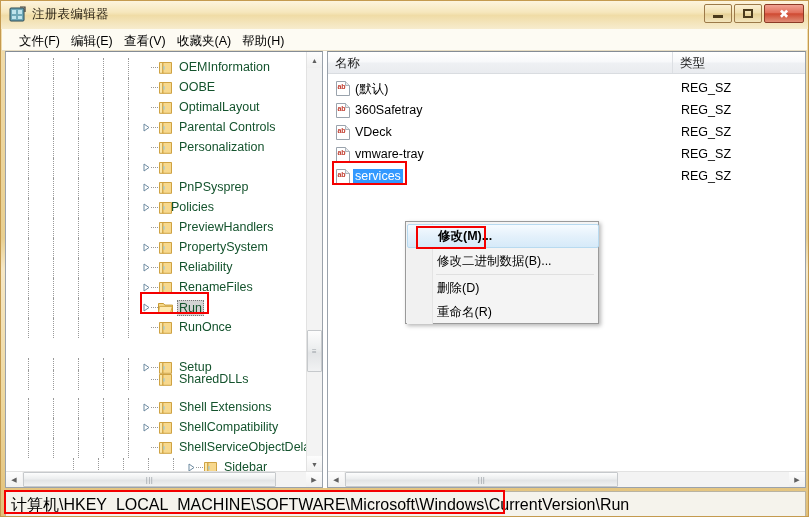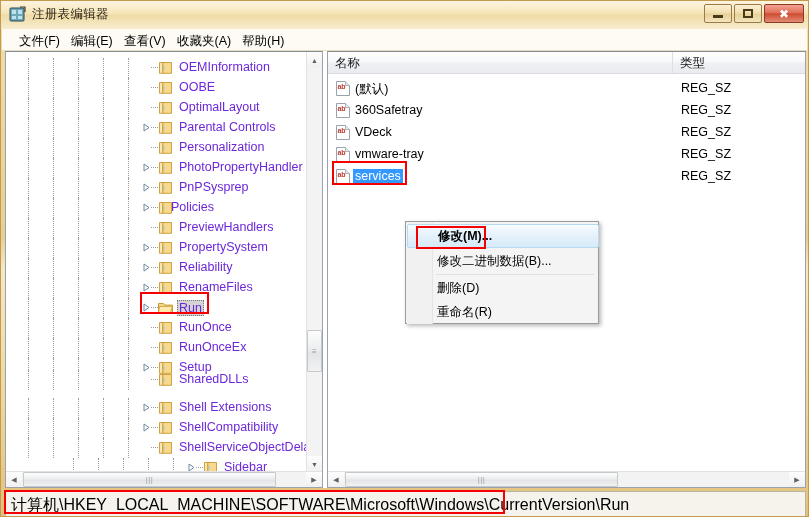--- a/index.html
+++ b/index.html
@@ -123,21 +123,21 @@
   .tree-row .vline {
     position: absolute; top: 0; width: 1px; height: 20px;
     border-left: 1px dotted #9a9a9a;
   }
   .folder {
     position: absolute; top: 3px;
     width: 15px; height: 14px;
   }
   .tree-label {
     position: absolute; top: 2px;
-    font-size: 12.5px; color: #6d28d9;
+    font-size: 12.5px; color: #14532d;
     padding: 0 2px;
     white-space: nowrap;
   }
   .tree-label.selected {
     background: #d4d4d4;
     border: 1px dotted #777;
     padding: 0 1px;
   }
 
   
@@ -394,21 +394,20 @@
             <div class="vline" style="left: 122px;"></div>
             <svg viewBox="0 0 9 9" class="twisty" style="left: 136px;">
               <path d="M2 1 L7 4.5 L2 8 z" fill="none" stroke="#6d8aa0" stroke-width="1"></path>
             </svg>
             <div class="dots" style="left: 145px;"></div>
             <svg viewBox="0 0 15 14" class="folder" style="left: 152px;">
               <path d="M1.5 1.5 h3.4 v10.8 h-3.4 z" fill="#fbe7ab" stroke="#c99a33" stroke-width="0.9"></path>
               <path d="M4.9 1.5 h8.6 v10.8 h-8.6 z" fill="#f7d88d" stroke="#c99a33" stroke-width="0.9"></path>
               <rect x="5.4" y="5.2" width="1.1" height="3.4" fill="#8fc6e0"></rect>
             </svg>
-            <div class="tree-label" style="left: 171px;">PhotoPropertyHandler</div>
           </div>
           <div class="tree-row" style="top: 126px;">
             <div class="vline" style="left: 22px;"></div>
             <div class="vline" style="left: 47px;"></div>
             <div class="vline" style="left: 72px;"></div>
             <div class="vline" style="left: 97px;"></div>
             <div class="vline" style="left: 122px;"></div>
             <svg viewBox="0 0 9 9" class="twisty" style="left: 136px;">
               <path d="M2 1 L7 4.5 L2 8 z" fill="none" stroke="#6d8aa0" stroke-width="1"></path>
             </svg>
@@ -524,34 +523,20 @@
             <div class="vline" style="left: 72px;"></div>
             <div class="vline" style="left: 97px;"></div>
             <div class="vline" style="left: 122px;"></div>
             <div class="dots" style="left: 145px;"></div>
             <svg viewBox="0 0 15 14" class="folder" style="left: 152px;">
               <path d="M1.5 1.5 h3.4 v10.8 h-3.4 z" fill="#fbe7ab" stroke="#c99a33" stroke-width="0.9"></path>
               <path d="M4.9 1.5 h8.6 v10.8 h-8.6 z" fill="#f7d88d" stroke="#c99a33" stroke-width="0.9"></path>
               <rect x="5.4" y="5.2" width="1.1" height="3.4" fill="#8fc6e0"></rect>
             </svg>
             <div class="tree-label" style="left: 171px;">RunOnce</div>
-          </div>
-          <div class="tree-row" style="top: 286px;">
-            <div class="vline" style="left: 22px;"></div>
-            <div class="vline" style="left: 47px;"></div>
-            <div class="vline" style="left: 72px;"></div>
-            <div class="vline" style="left: 97px;"></div>
-            <div class="vline" style="left: 122px;"></div>
-            <div class="dots" style="left: 145px;"></div>
-            <svg viewBox="0 0 15 14" class="folder" style="left: 152px;">
-              <path d="M1.5 1.5 h3.4 v10.8 h-3.4 z" fill="#fbe7ab" stroke="#c99a33" stroke-width="0.9"></path>
-              <path d="M4.9 1.5 h8.6 v10.8 h-8.6 z" fill="#f7d88d" stroke="#c99a33" stroke-width="0.9"></path>
-              <rect x="5.4" y="5.2" width="1.1" height="3.4" fill="#8fc6e0"></rect>
-            </svg>
-            <div class="tree-label" style="left: 171px;">RunOnceEx</div>
           </div>
           <div class="tree-row" style="top: 306px;">
             <div class="vline" style="left: 22px;"></div>
             <div class="vline" style="left: 47px;"></div>
             <div class="vline" style="left: 72px;"></div>
             <div class="vline" style="left: 97px;"></div>
             <div class="vline" style="left: 122px;"></div>
             <svg viewBox="0 0 9 9" class="twisty" style="left: 136px;">
               <path d="M2 1 L7 4.5 L2 8 z" fill="none" stroke="#6d8aa0" stroke-width="1"></path>
             </svg>

